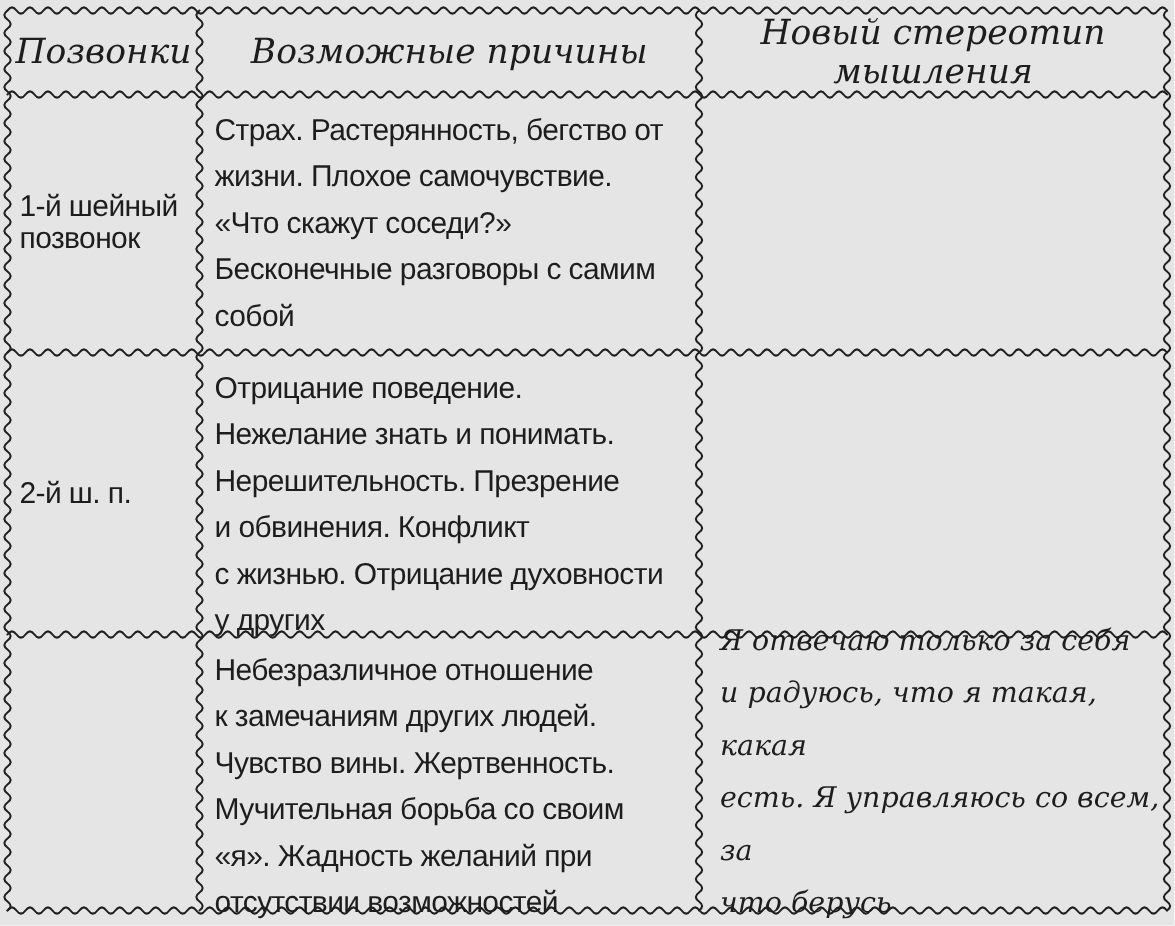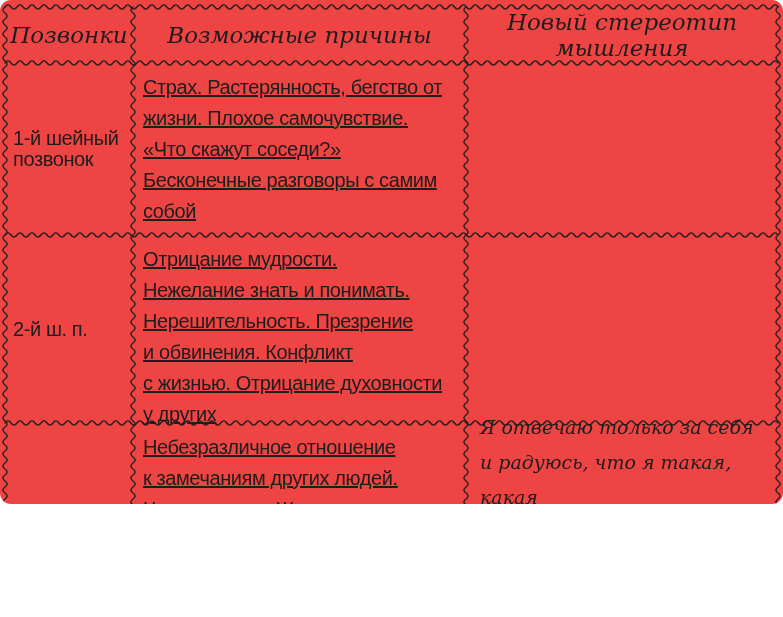--- a/index.html
+++ b/index.html
@@ -1,23 +1,22 @@
 <!DOCTYPE html>
 <html><head>
 <meta charset="utf-8">
 <style>
   html, body { margin: 0; padding: 0; background: #ffffff; }
   .page {
     position: relative;
     width: 783px;
-    height: 504px;
-    background: #ef4444;
+    height: 617px;
+    background: #e5e5e5;
     overflow: hidden;
     font-family: "Liberation Sans", sans-serif;
-    border-radius: 11px;
   }
   #wavy-grid {
     position: absolute;
     left: 0; top: 0;
     width: 783px; height: 617px;
     pointer-events: none;
   }
   .cell {
     position: absolute;
     box-sizing: border-box;
@@ -53,21 +52,20 @@
     letter-spacing: -0.4px;
     white-space: pre-line;
   }
   .causes {
     align-items: flex-start;
     padding: 9px 2px 12px 10px;
     font-size: 20px;
     line-height: 31px;
     letter-spacing: -0.4px;
     white-space: pre-line;
-    text-decoration: underline;
   }
   .mind {
     align-items: center;
     padding-left: 14px;
     padding-right: 2px;
     font-size: 19px;
     line-height: 35px;
     white-space: pre-line;
   }
 </style>
@@ -94,21 +92,21 @@
 
   <div class="cell r1 c1 vert">1-й шейный
 позвонок</div>
   <div class="cell r1 c2 causes">Страх. Растерянность, бегство от
 жизни. Плохое самочувствие.
 «Что скажут соседи?»
 Бесконечные разговоры с самим
 собой</div>
 
   <div class="cell r2 c1 vert">2-й ш. п.</div>
-  <div class="cell r2 c2 causes">Отрицание мудрости.
+  <div class="cell r2 c2 causes">Отрицание поведение.
 Нежелание знать и понимать.
 Нерешительность. Презрение
 и обвинения. Конфликт
 с жизнью. Отрицание духовности
 у других</div>
 
   <div class="cell r3 c2 causes">Небезразличное отношение
 к замечаниям других людей.
 Чувство вины. Жертвенность.
 Мучительная борьба со своим

